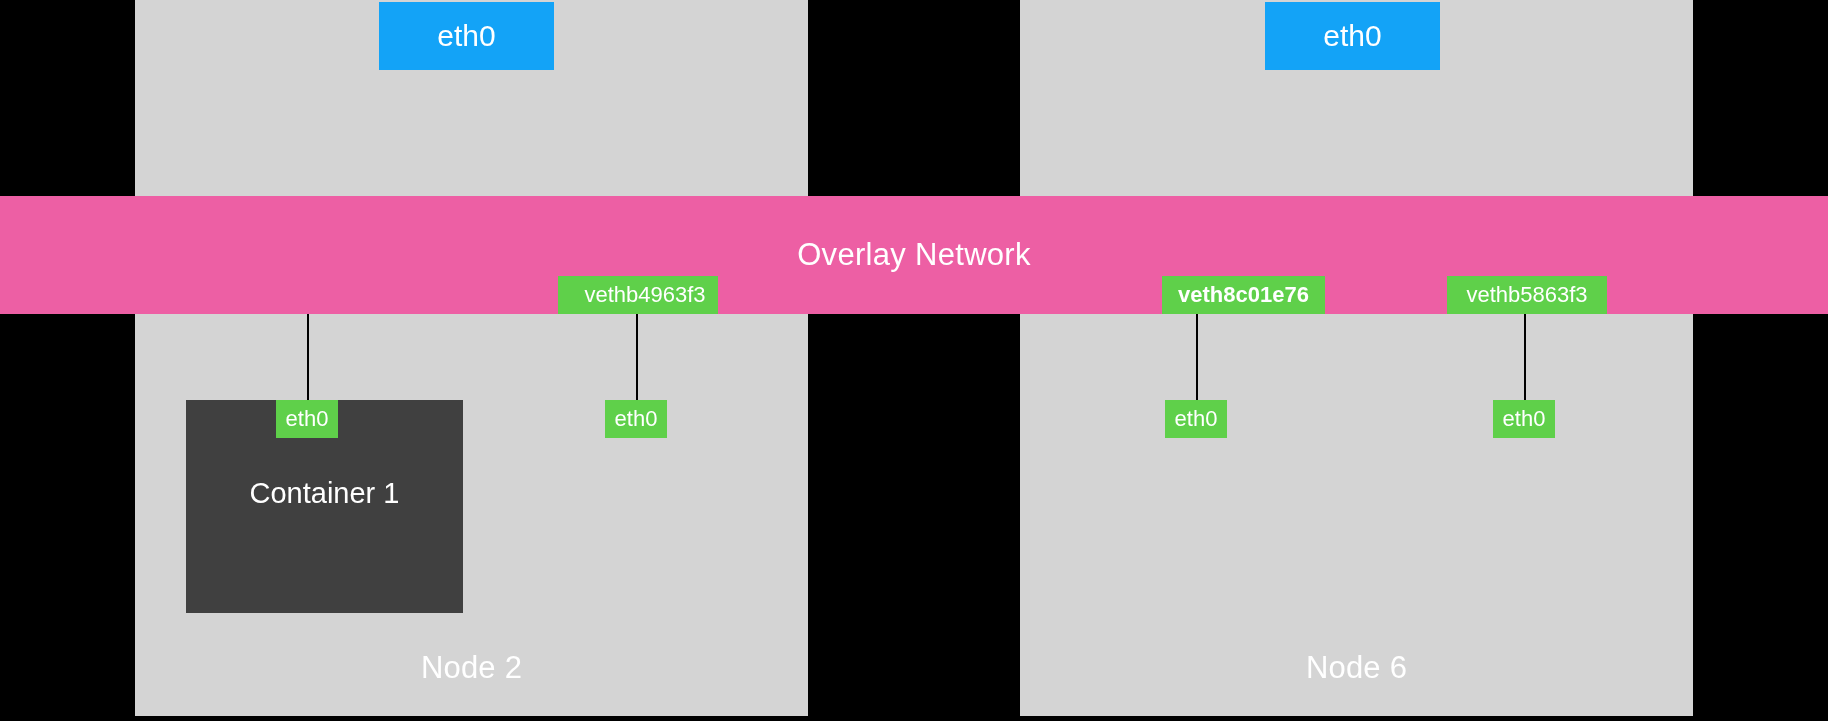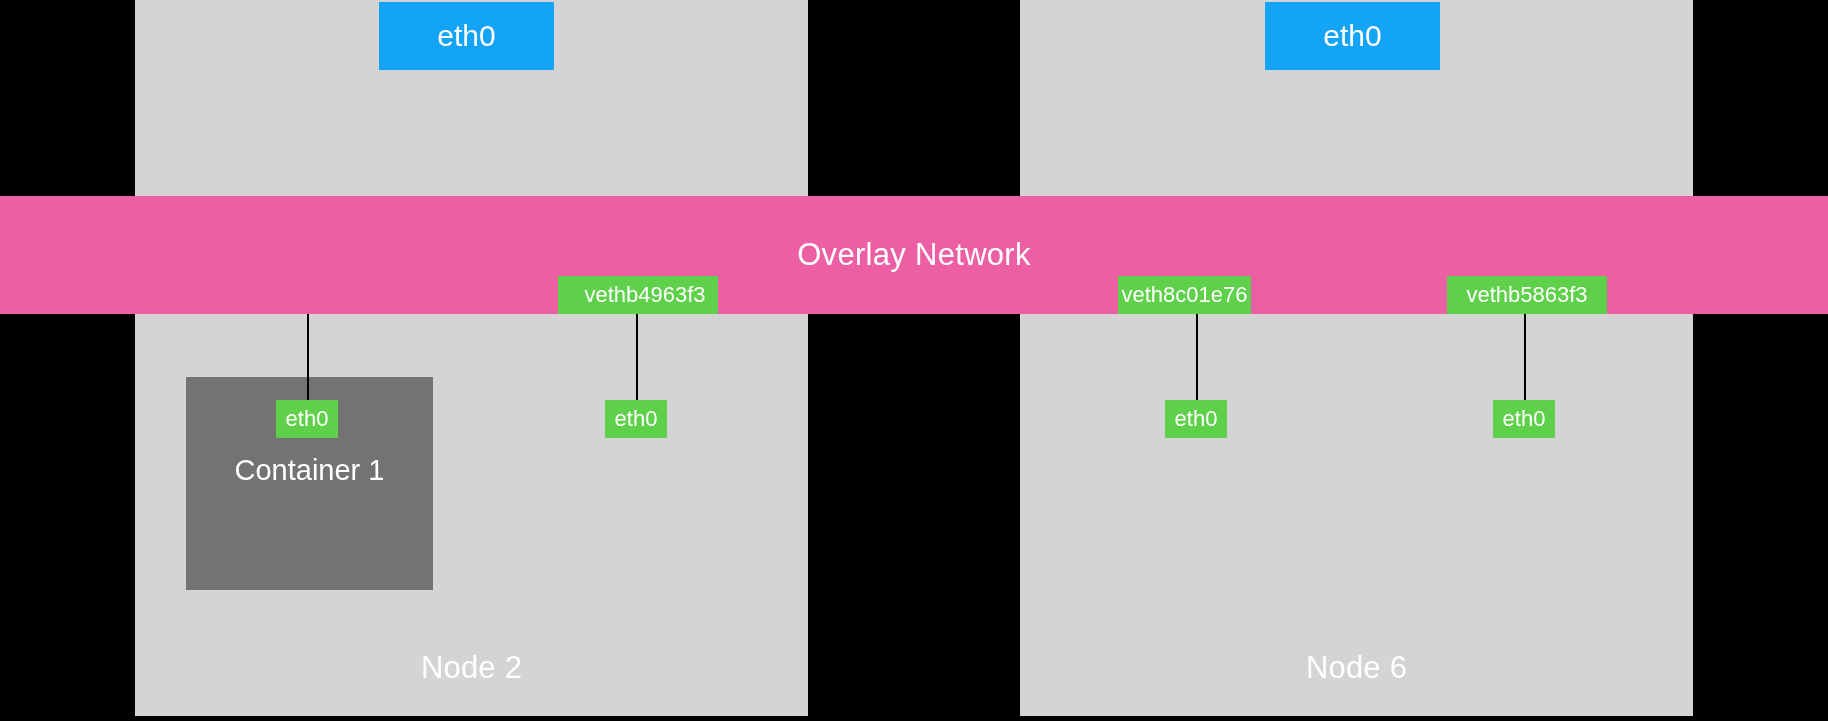--- a/index.html
+++ b/index.html
@@ -98,42 +98,42 @@
     align-items: center;
     justify-content: center;
     height: 38px;
     top: 276px;
     white-space: nowrap;
     padding: 0 8px;
     box-sizing: border-box;
   }
   #veth-tag-1 { left: 228px;  width: 165px; }
   #veth-tag-2 { left: 558px;  width: 160px; padding-left: 22px; }
-  #veth-tag-3 { left: 1118px; width: 133px; }
+  #veth-tag-3 { left: 1162px; width: 163px; font-weight: bold; }
   #veth-tag-4 { left: 1447px; width: 160px; }
 
   
   .connector {
     position: absolute;
     width: 2px;
     background: #000000;
     top: 314px;
     height: 88px;
   }
   #connector-1 { left: 307px; }
   #connector-2 { left: 636px; }
   #connector-3 { left: 1196px; }
   #connector-4 { left: 1524px; }
 
   
   .container-box {
     position: absolute;
-    background: #737373;
-    top: 377px;
-    width: 247px;
+    background: #404040;
+    top: 400px;
+    width: 277px;
     height: 213px;
   }
   #container-box-1 { left: 186px; }
   #container-box-2 { left: 513px; }
   #container-box-3 { left: 1072px; }
   #container-box-4 { left: 1400px; }
 
   .container-title {
     position: absolute;
     left: 0;

